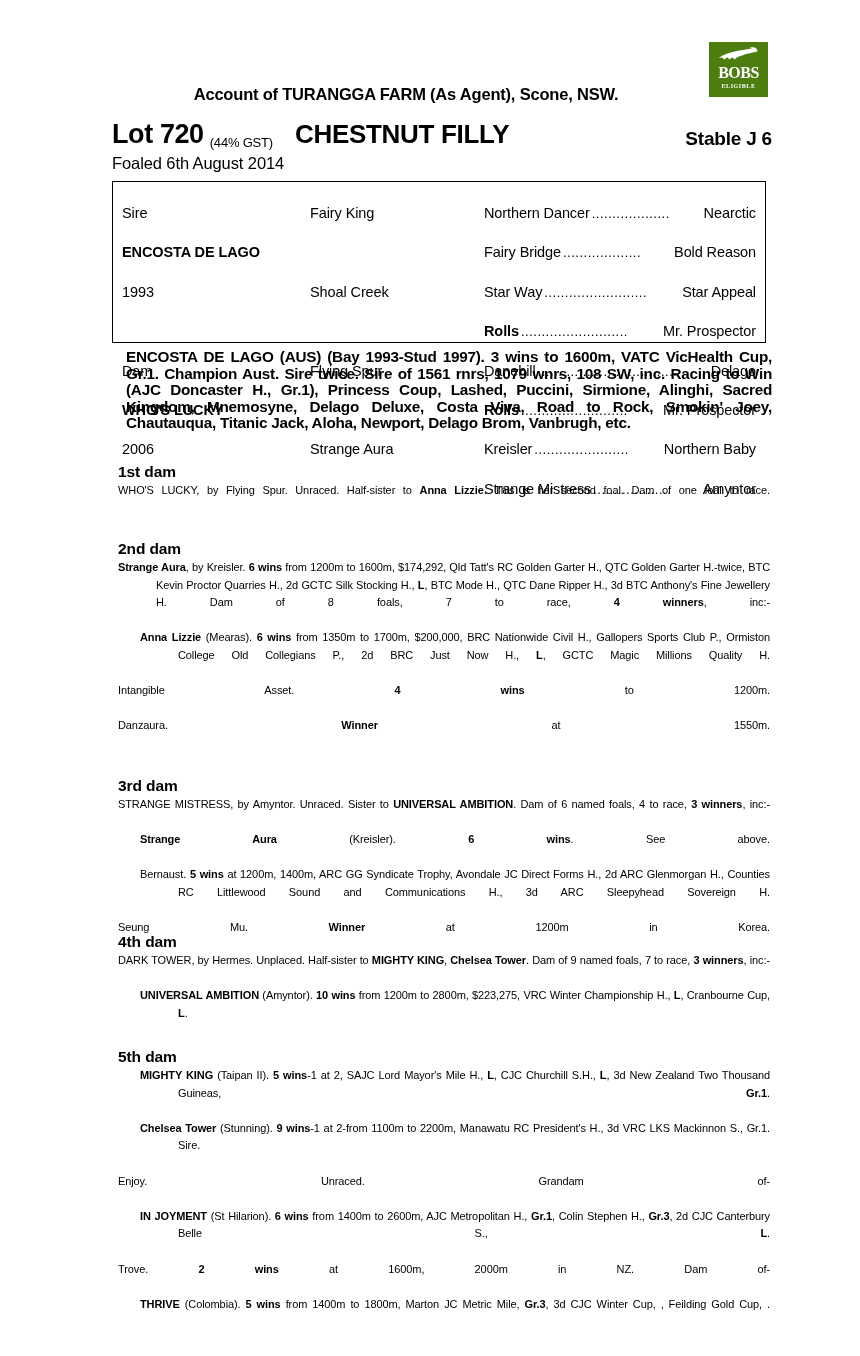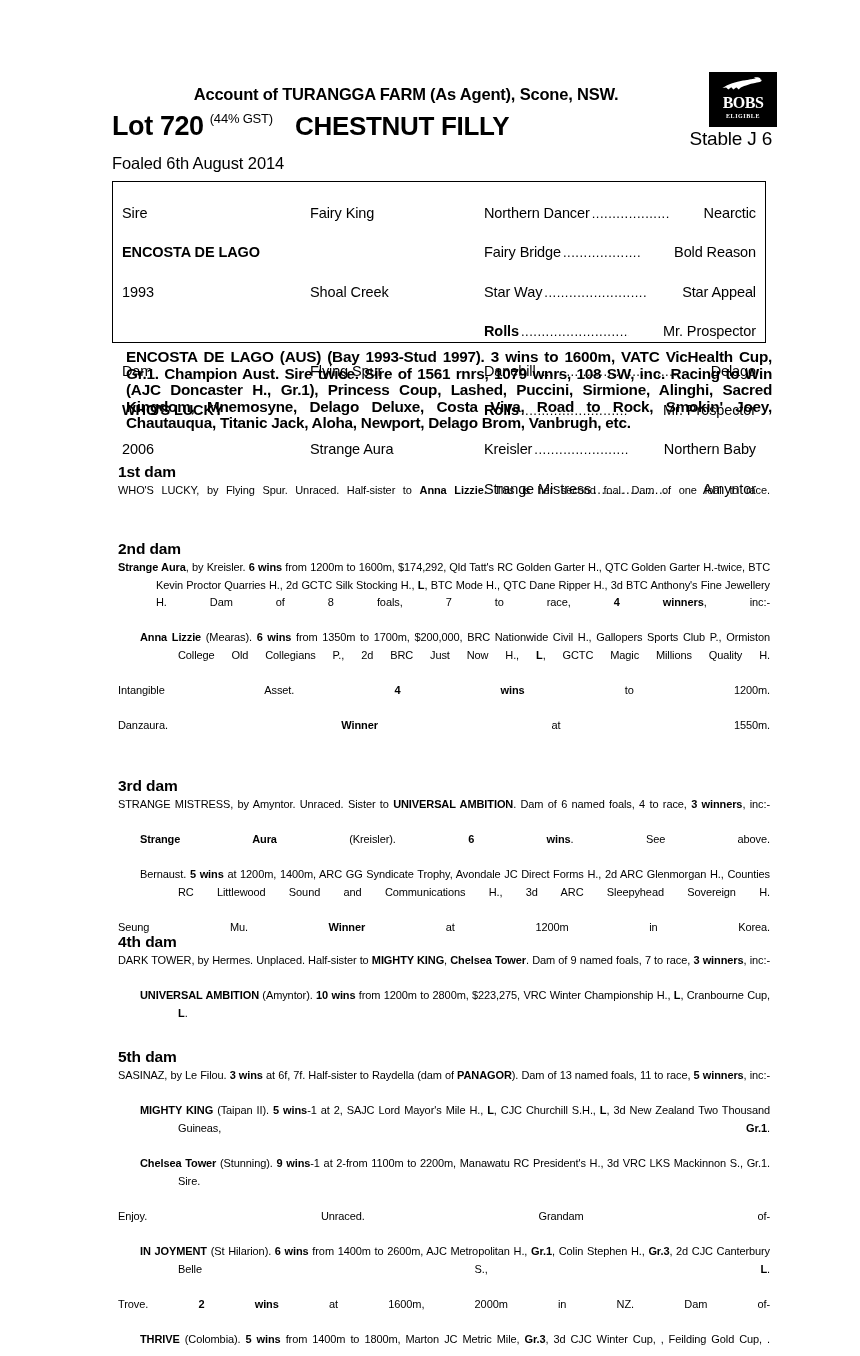--- a/index.html
+++ b/index.html
@@ -32,42 +32,42 @@
   .account-line {
     text-align: center;
     font-size: 16.5px;
     font-weight: bold;
     letter-spacing: -0.2px;
     padding-right: 72px;
     padding-top: 38px;
   }
   .lot-row {
     display: flex;
-    align-items: flex-start;
+    align-items: flex-end;
     margin-top: 7px;
   }
   .lot-number {
     font-size: 27px;
     font-weight: bold;
     letter-spacing: -0.4px;
   }
   .gst {
     font-size: 13px;
     margin-left: 6px;
     letter-spacing: -0.2px;
   }
   .colour-sex {
     font-size: 26px;
     font-weight: bold;
     margin-left: 22px;
     letter-spacing: -0.3px;
   }
   .stable {
     font-size: 19px;
-    font-weight: normal;
+    font-weight: bold;
     margin-left: auto;
     letter-spacing: -0.2px;
     margin-top: 17px;
   }
   .foaled-row {
     display: flex;
     align-items: baseline;
     margin-top: 4px;
     font-size: 16.5px;
   }
@@ -81,24 +81,24 @@
   }
   .brandmark {
     text-decoration: overline;
     padding: 0 1px;
   }
 
   
   .bobs-logo {
     position: absolute;
     left: 709px;
-    top: 72px;
-    width: 68px;
+    top: 42px;
+    width: 59px;
     height: 55px;
-    background: #000000;
+    background: #4d7c0f;
     display: flex;
     flex-direction: column;
     align-items: center;
     justify-content: flex-start;
     padding-top: 3px;
     box-sizing: border-box;
   }
   .bobs-horse {
     width: 44px;
     height: 20px;
@@ -344,21 +344,20 @@
       <p class="p hang-b">Bernaust. <b>5 wins</b> at 1200m, 1400m, ARC GG Syndicate Trophy, Avondale JC Direct Forms H., 2d ARC Glenmorgan H., Counties RC Littlewood Sound and Communications H., 3d ARC Sleepyhead Sovereign H.</p>
       <p class="p ind-0">Seung Mu. <b>Winner</b> at 1200m in Korea.</p>
     </div>
   <div class="dam-section" id="dam-4" style="top:933px;">
       <div class="dam-title">4th dam</div>
       <p class="p hang-a">DARK TOWER, by Hermes. Unplaced. Half-sister to <b>MIGHTY KING</b>, <b>Chelsea Tower</b>. Dam of 9 named foals, 7 to race, <b>3 winners</b>, inc:-</p>
       <p class="p hang-b"><b>UNIVERSAL AMBITION</b> (Amyntor). <b>10 wins</b> from 1200m to 2800m, $223,275, VRC Winter Championship H., <b>L</b>, Cranbourne Cup, <b>L</b>.</p>
     </div>
   <div class="dam-section" id="dam-5" style="top:1048px;">
       <div class="dam-title">5th dam</div>
-      <p class="p hang-a">SASINAZ, by Le Filou. <b>3 wins</b> at 6f, 7f. Half-sister to Raydella (dam of <b>PANAGOR</b>). Dam of 13 named foals, 11 to race, <b>5 winners</b>, inc:-</p>
       <p class="p hang-b"><b>MIGHTY KING</b> (Taipan II). <b>5 wins</b>-1 at 2, SAJC Lord Mayor's Mile H., <b>L</b>, CJC Churchill S.H., <b>L</b>, 3d New Zealand Two Thousand Guineas, <b>Gr.1</b>.</p>
       <p class="p hang-b"><b>Chelsea Tower</b> (Stunning). <b>9 wins</b>-1 at 2-from 1100m to 2200m, Manawatu RC President's H., 3d VRC LKS Mackinnon S., Gr.1. Sire.</p>
       <p class="p ind-0">Enjoy. Unraced. Grandam of-</p>
       <p class="p hang-c"><b>IN JOYMENT</b> (St Hilarion). <b>6 wins</b> from 1400m to 2600m, AJC Metropolitan H., <b>Gr.1</b>, Colin Stephen H., <b>Gr.3</b>, 2d CJC Canterbury Belle S., <b>L</b>.</p>
       <p class="p hang-a">Trove. <b>2 wins</b> at 1600m, 2000m in NZ. Dam of-</p>
       <p class="p hang-c"><b>THRIVE</b> (Colombia). <b>5 wins</b> from 1400m to 1800m, Marton JC Metric Mile, <b>Gr.3</b>, 3d CJC Winter Cup, , Feilding Gold Cup, .</p>
     </div>
 
 </div>
 

